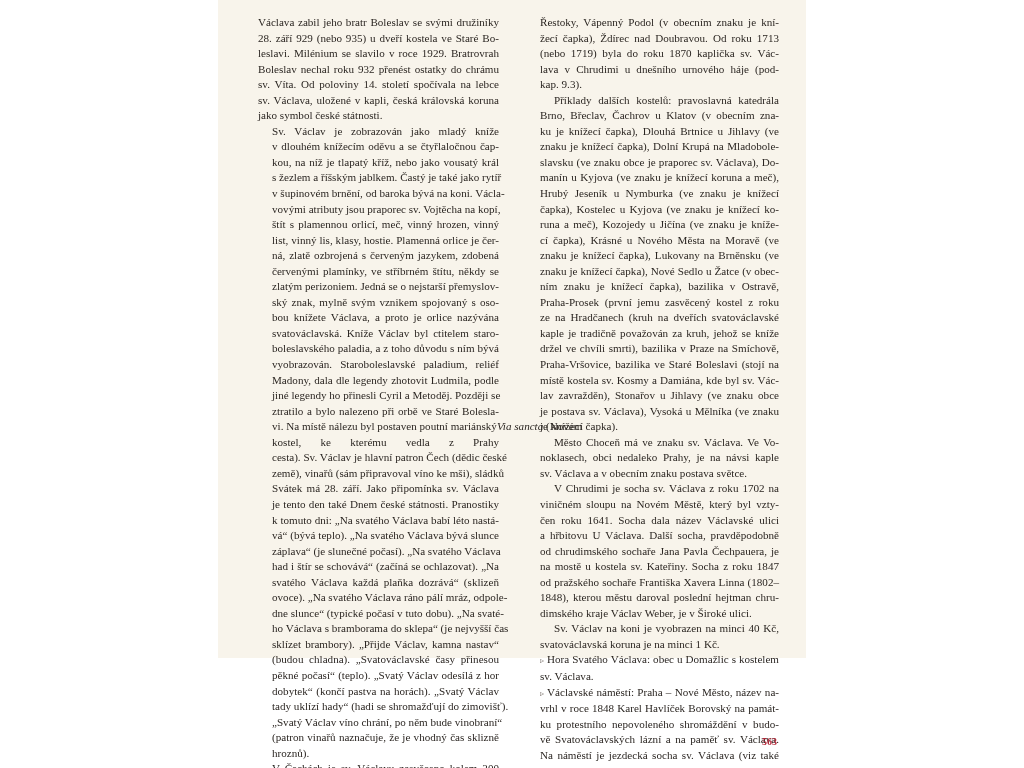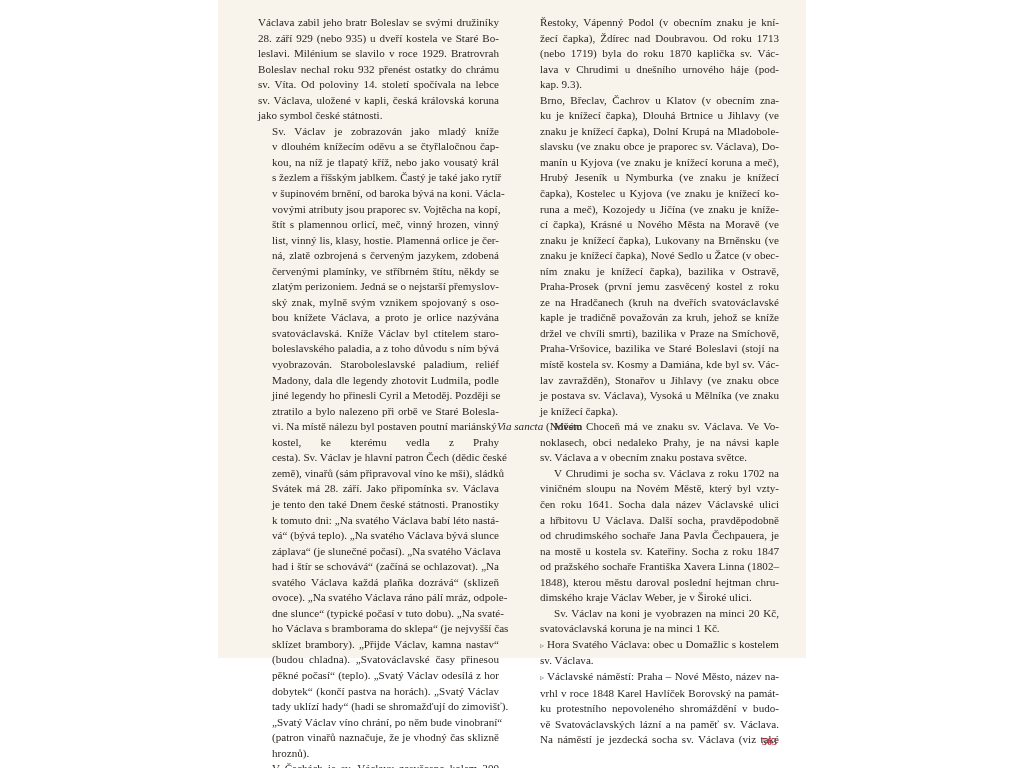--- a/index.html
+++ b/index.html
@@ -98,20 +98,21 @@
 
   <div class="col right">
     <p>
       <span class="line">Řestoky, Vápenný Podol (v obecním znaku je kní-</span>
       <span class="line">žecí čapka), Ždírec nad Doubravou. Od roku 1713</span>
       <span class="line">(nebo 1719) byla do roku 1870 kaplička sv. Vác-</span>
       <span class="line">lava v Chrudimi u dnešního urnového háje (pod-</span>
       <span class="line last">kap. 9.3).</span>
     </p>
     <p>
+      <span class="line" style="text-indent:14px">Příklady dalších kostelů: pravoslavná katedrála</span>
       <span class="line">Brno, Břeclav, Čachrov u Klatov (v obecním zna-</span>
       <span class="line">ku je knížecí čapka), Dlouhá Brtnice u Jihlavy (ve</span>
       <span class="line">znaku je knížecí čapka), Dolní Krupá na Mladobole-</span>
       <span class="line">slavsku (ve znaku obce je praporec sv. Václava), Do-</span>
       <span class="line">manín u Kyjova (ve znaku je knížecí koruna a meč),</span>
       <span class="line">Hrubý Jeseník u Nymburka (ve znaku je knížecí</span>
       <span class="line">čapka), Kostelec u Kyjova (ve znaku je knížecí ko-</span>
       <span class="line">runa a meč), Kozojedy u Jičína (ve znaku je kníže-</span>
       <span class="line">cí čapka), Krásné u Nového Města na Moravě (ve</span>
       <span class="line">znaku je knížecí čapka), Lukovany na Brněnsku (ve</span>
@@ -137,21 +138,21 @@
       <span class="line">viničném sloupu na Novém Městě, který byl vzty-</span>
       <span class="line">čen roku 1641. Socha dala název Václavské ulici</span>
       <span class="line">a hřbitovu U Václava. Další socha, pravděpodobně</span>
       <span class="line">od chrudimského sochaře Jana Pavla Čechpauera, je</span>
       <span class="line">na mostě u kostela sv. Kateřiny. Socha z roku 1847</span>
       <span class="line">od pražského sochaře Františka Xavera Linna (1802–</span>
       <span class="line">1848), kterou městu daroval poslední hejtman chru-</span>
       <span class="line last">dimského kraje Václav Weber, je v Široké ulici.</span>
     </p>
     <p>
-      <span class="line" style="text-indent:14px">Sv. Václav na koni je vyobrazen na minci 20 Kč,</span>
+      <span class="line" style="text-indent:14px">Sv. Václav na koni je vyobrazen na minci 40 Kč,</span>
       <span class="line last">svatováclavská koruna je na minci 1 Kč.</span>
     </p>
     <p>
       <span class="line"><span class="tri">▹</span><span>Hora Svatého Václava: obec u Domažlic s kostelem</span></span>
       <span class="line last">sv. Václava.</span>
     </p>
     <p>
       <span class="line"><span class="tri">▹</span><span>Václavské náměstí: Praha – Nové Město, název na-</span></span>
       <span class="line">vrhl v roce 1848 Karel Havlíček Borovský na památ-</span>
       <span class="line">ku protestního nepovoleného shromáždění v budo-</span>

